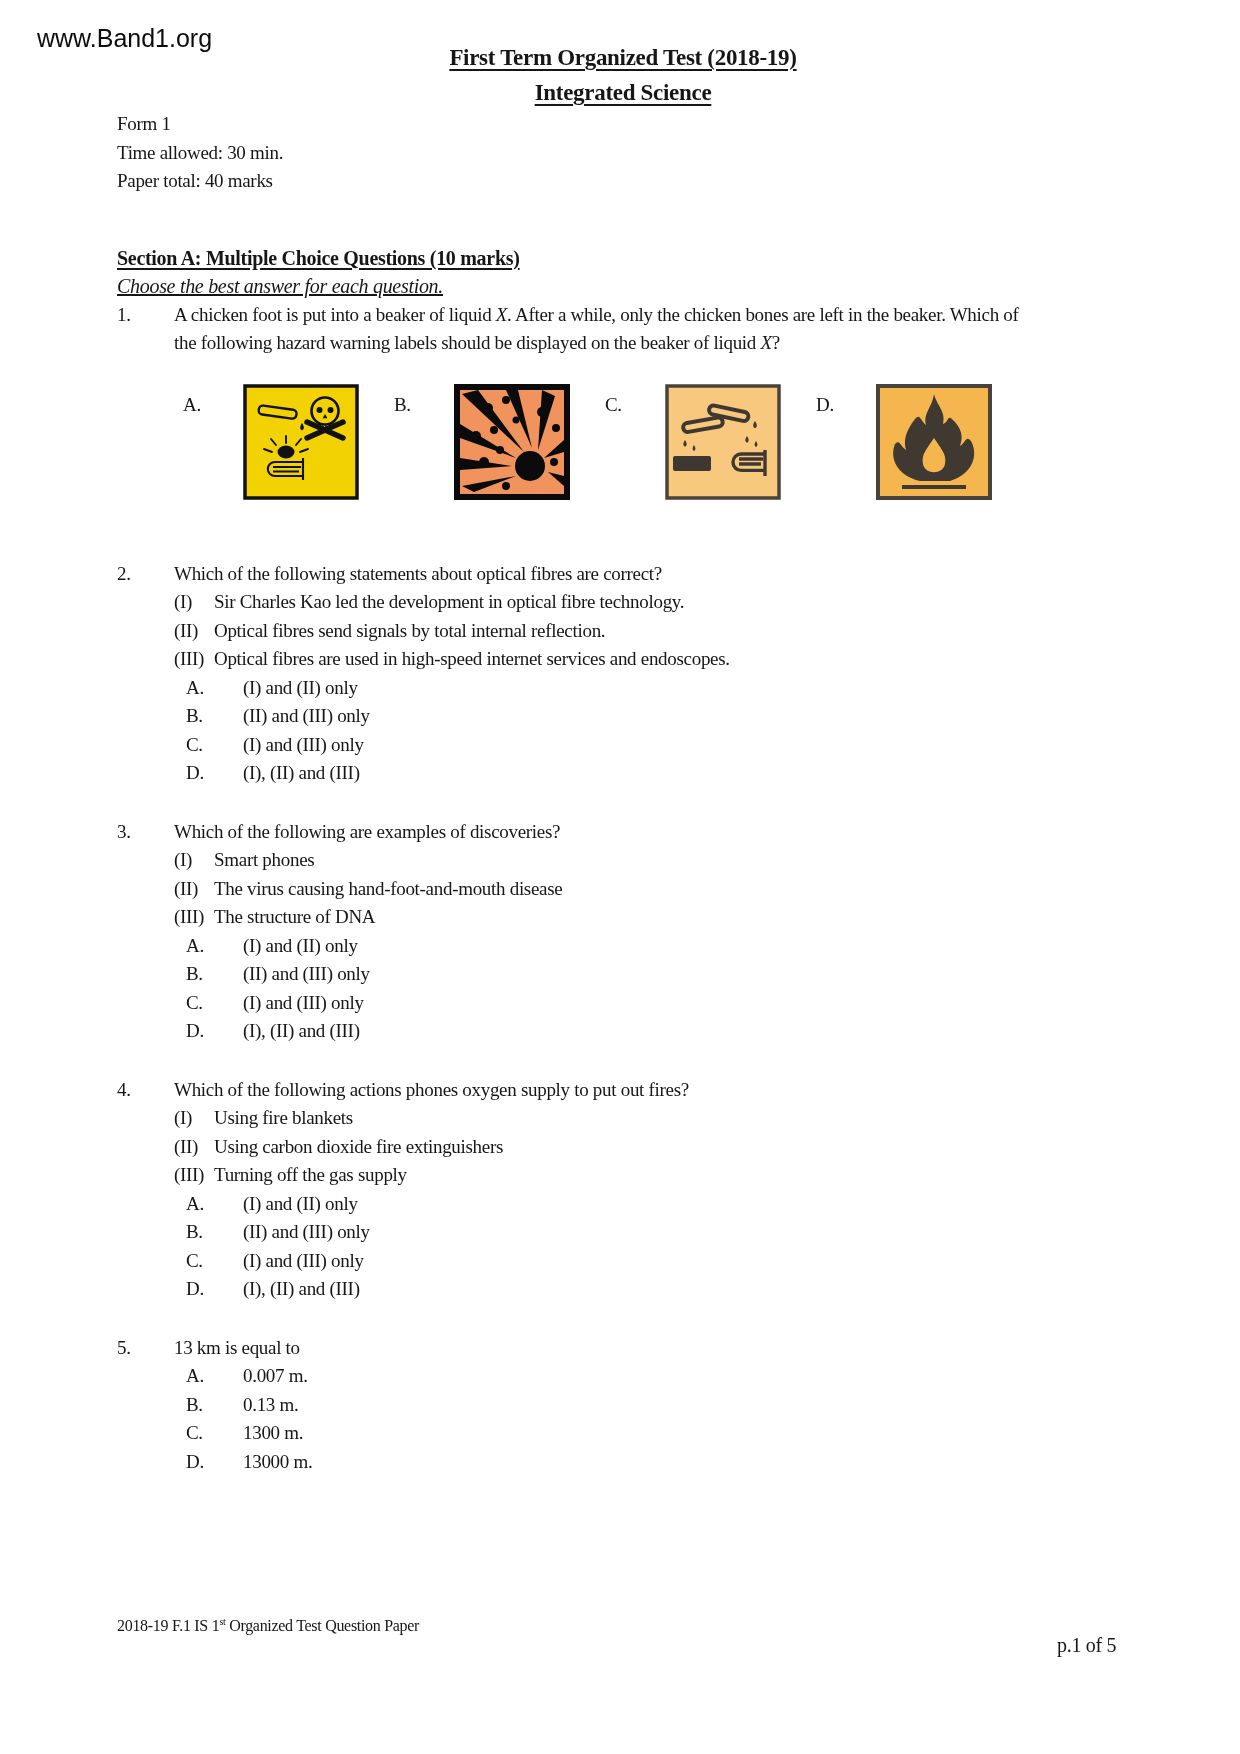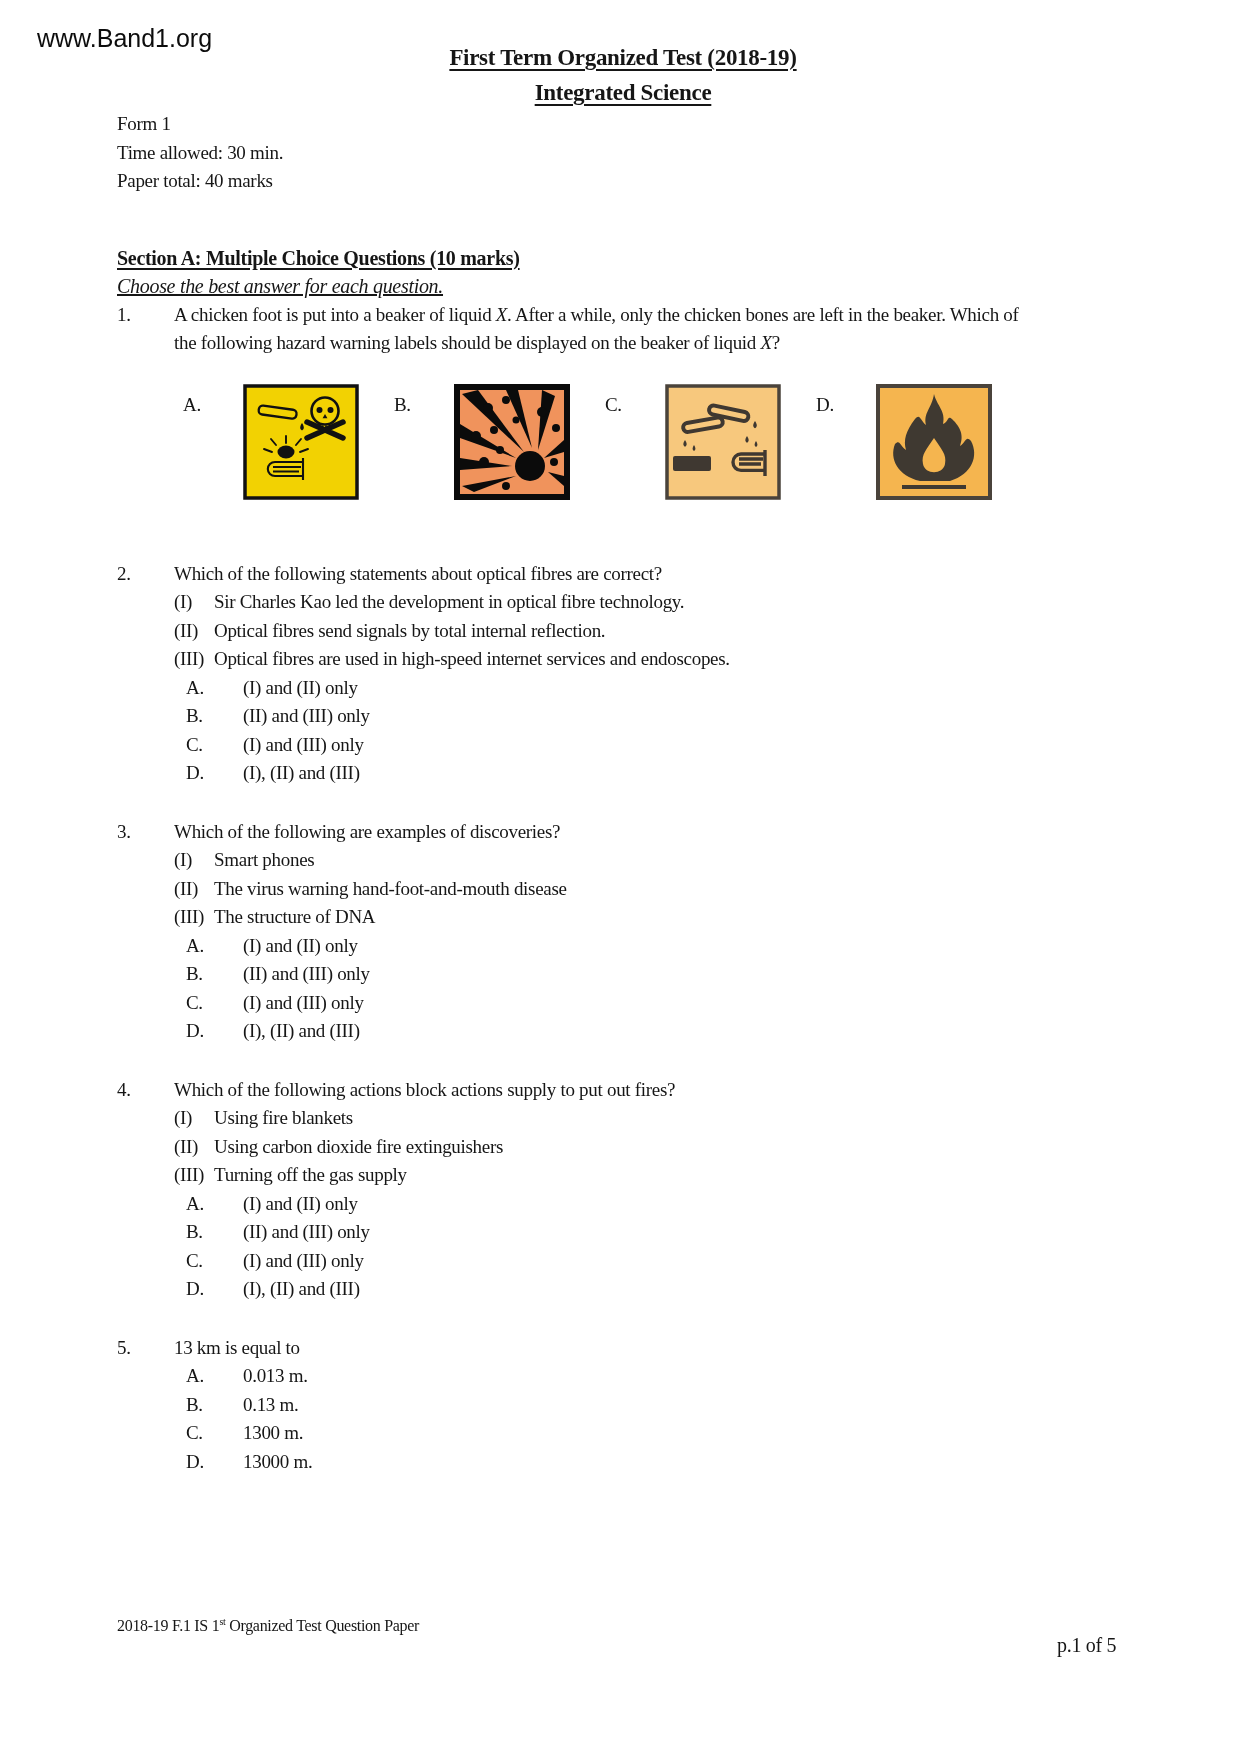--- a/index.html
+++ b/index.html
@@ -198,21 +198,21 @@
   <div class="question">
     <div class="qnum">3.</div>
     <div class="qbody">
       <div>Which of the following are examples of discoveries?</div>
       <div class="statement">
         <div class="st-num">(I)</div>
         <div>Smart phones</div>
       </div>
       <div class="statement">
         <div class="st-num">(II)</div>
-        <div>The virus warning hand-foot-and-mouth disease</div>
+        <div>The virus causing hand-foot-and-mouth disease</div>
       </div>
       <div class="statement">
         <div class="st-num">(III)</div>
         <div>The structure of DNA</div>
       </div>
       <div class="option">
         <div class="opt-letter">A.</div>
         <div>(I) and (II) only</div>
       </div>
       <div class="option">
@@ -226,21 +226,21 @@
       <div class="option">
         <div class="opt-letter">D.</div>
         <div>(I), (II) and (III)</div>
       </div>
     </div>
   </div>
 
   <div class="question">
     <div class="qnum">4.</div>
     <div class="qbody">
-      <div>Which of the following actions block actions supply to put out fires?</div>
+      <div>Which of the following actions phones oxygen supply to put out fires?</div>
       <div class="statement">
         <div class="st-num">(I)</div>
         <div>Using fire blankets</div>
       </div>
       <div class="statement">
         <div class="st-num">(II)</div>
         <div>Using carbon dioxide fire extinguishers</div>
       </div>
       <div class="statement">
         <div class="st-num">(III)</div>
@@ -264,21 +264,21 @@
       </div>
     </div>
   </div>
 
   <div class="question">
     <div class="qnum">5.</div>
     <div class="qbody">
       <div>13 km is equal to</div>
       <div class="option">
         <div class="opt-letter">A.</div>
-        <div>0.013 m.</div>
+        <div>0.007 m.</div>
       </div>
       <div class="option">
         <div class="opt-letter">B.</div>
         <div>0.13 m.</div>
       </div>
       <div class="option">
         <div class="opt-letter">C.</div>
         <div>1300 m.</div>
       </div>
       <div class="option">

